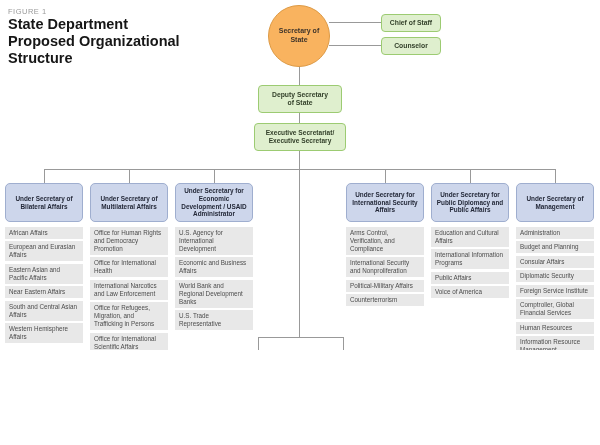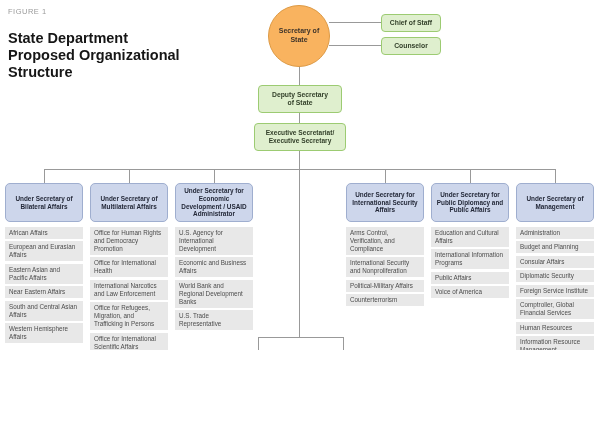--- a/index.html
+++ b/index.html
@@ -1,21 +1,21 @@
 <!DOCTYPE html>
 <html><head>
 <meta charset="utf-8">
 <style>
   html,body{margin:0;padding:0;background:#fff;}
   #stage{
     position:relative;width:600px;height:350px;background:#ffffff;
     font-family:"Liberation Sans", sans-serif;overflow:hidden;
   }
   .figlabel{position:absolute;left:8px;top:7px;font-size:7.5px;color:#9a9a9a;letter-spacing:.5px;}
-  .title{position:absolute;left:8px;top:30px;width:178px;font-size:14.5px;font-weight:bold;color:#161616;line-height:1.16;}
+  .title{position:absolute;left:8px;top:16px;width:178px;font-size:14.5px;font-weight:bold;color:#161616;line-height:1.16;}
   
   .ln{position:absolute;background:#999999;}
   
   .circle{
     position:absolute;left:268px;top:5px;width:62px;height:62px;border-radius:50%;
     background:#F9B35F;border:1.5px solid #DD9A45;box-sizing:border-box;
     display:flex;align-items:center;justify-content:center;text-align:center;
     font-size:7px;font-weight:bold;color:#3d332a;line-height:1.25;
   }
   .circle span{width:42px;}

